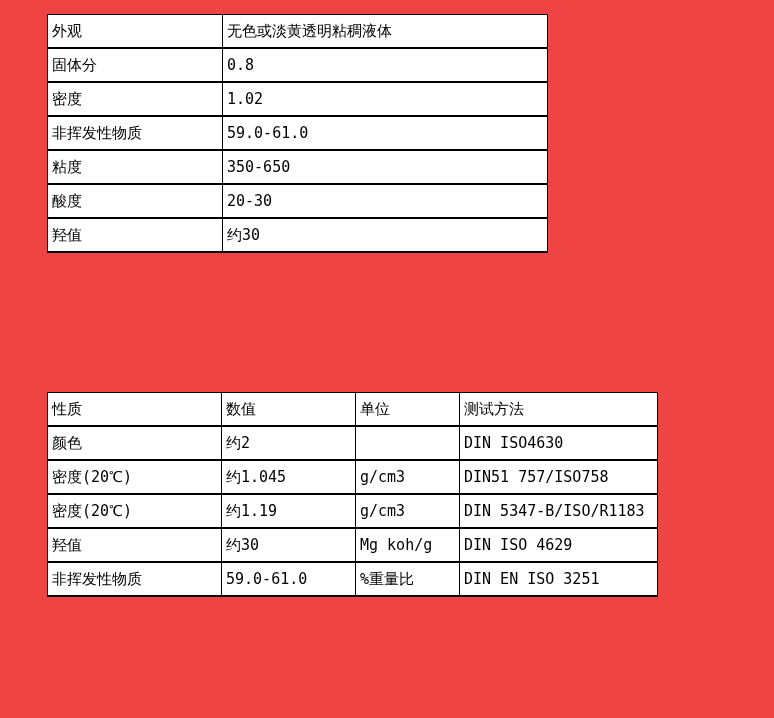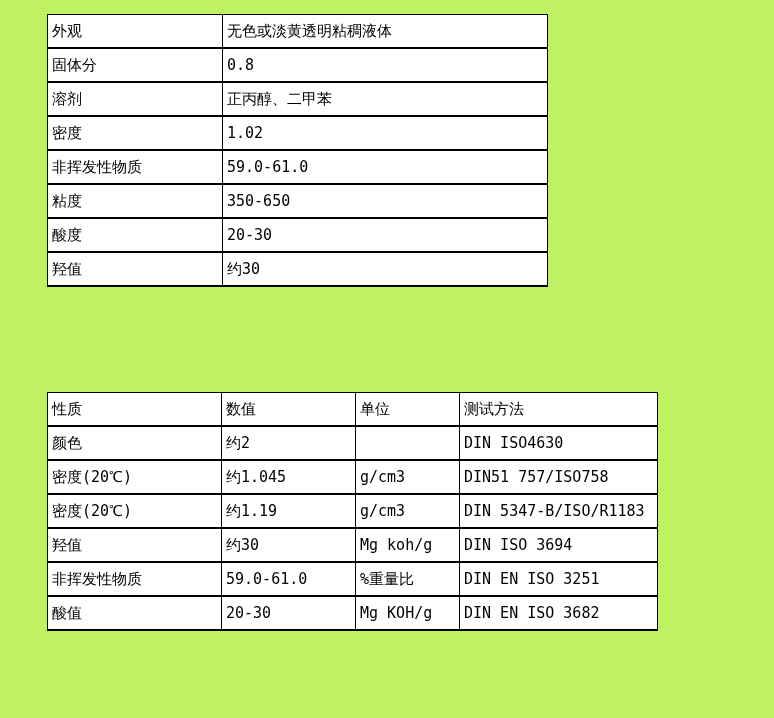--- a/index.html
+++ b/index.html
@@ -5,21 +5,21 @@
   html, body { margin: 0; padding: 0; }
   body {
     width: 774px;
     height: 718px;
     background: #ffffff;
     position: relative;
     font-family: "DejaVu Sans Mono", "Liberation Mono", monospace;
     font-size: 15px;
     color: #000000;
   }
-  .page { position: absolute; inset: 0; background: #bef264; }
+  .page { position: absolute; inset: 0; background: #ef4444; }
   table {
     position: absolute;
     border-collapse: collapse;
     table-layout: fixed;
     background: #ffffff;
   }
   td, th {
     border: 1px solid #000000;
     border-bottom-width: 2px;
     height: 32px;
@@ -45,24 +45,20 @@
         <col style="width:325px">
       </colgroup>
     <tbody>
       <tr>
         <td>外观</td>
         <td>无色或淡黄透明粘稠液体</td>
       </tr>
       <tr>
         <td>固体分</td>
         <td>0.8</td>
-      </tr>
-      <tr>
-        <td>溶剂</td>
-        <td>正丙醇、二甲苯</td>
       </tr>
       <tr>
         <td>密度</td>
         <td>1.02</td>
       </tr>
       <tr>
         <td>非挥发性物质</td>
         <td>59.0-61.0</td>
       </tr>
       <tr>
@@ -111,30 +107,24 @@
       <tr>
         <td>密度(20℃)</td>
         <td>约1.19</td>
         <td>g/cm3</td>
         <td>DIN 5347-B/ISO/R1183</td>
       </tr>
       <tr>
         <td>羟值</td>
         <td>约30</td>
         <td>Mg koh/g</td>
-        <td>DIN ISO 3694</td>
+        <td>DIN ISO 4629</td>
       </tr>
       <tr>
         <td>非挥发性物质</td>
         <td>59.0-61.0</td>
         <td>%重量比</td>
         <td>DIN EN ISO 3251</td>
       </tr>
-      <tr>
-        <td>酸值</td>
-        <td>20-30</td>
-        <td>Mg KOH/g</td>
-        <td>DIN EN ISO 3682</td>
-      </tr>
     </tbody>
   </table>
 
 </div>
 
 </body></html>

